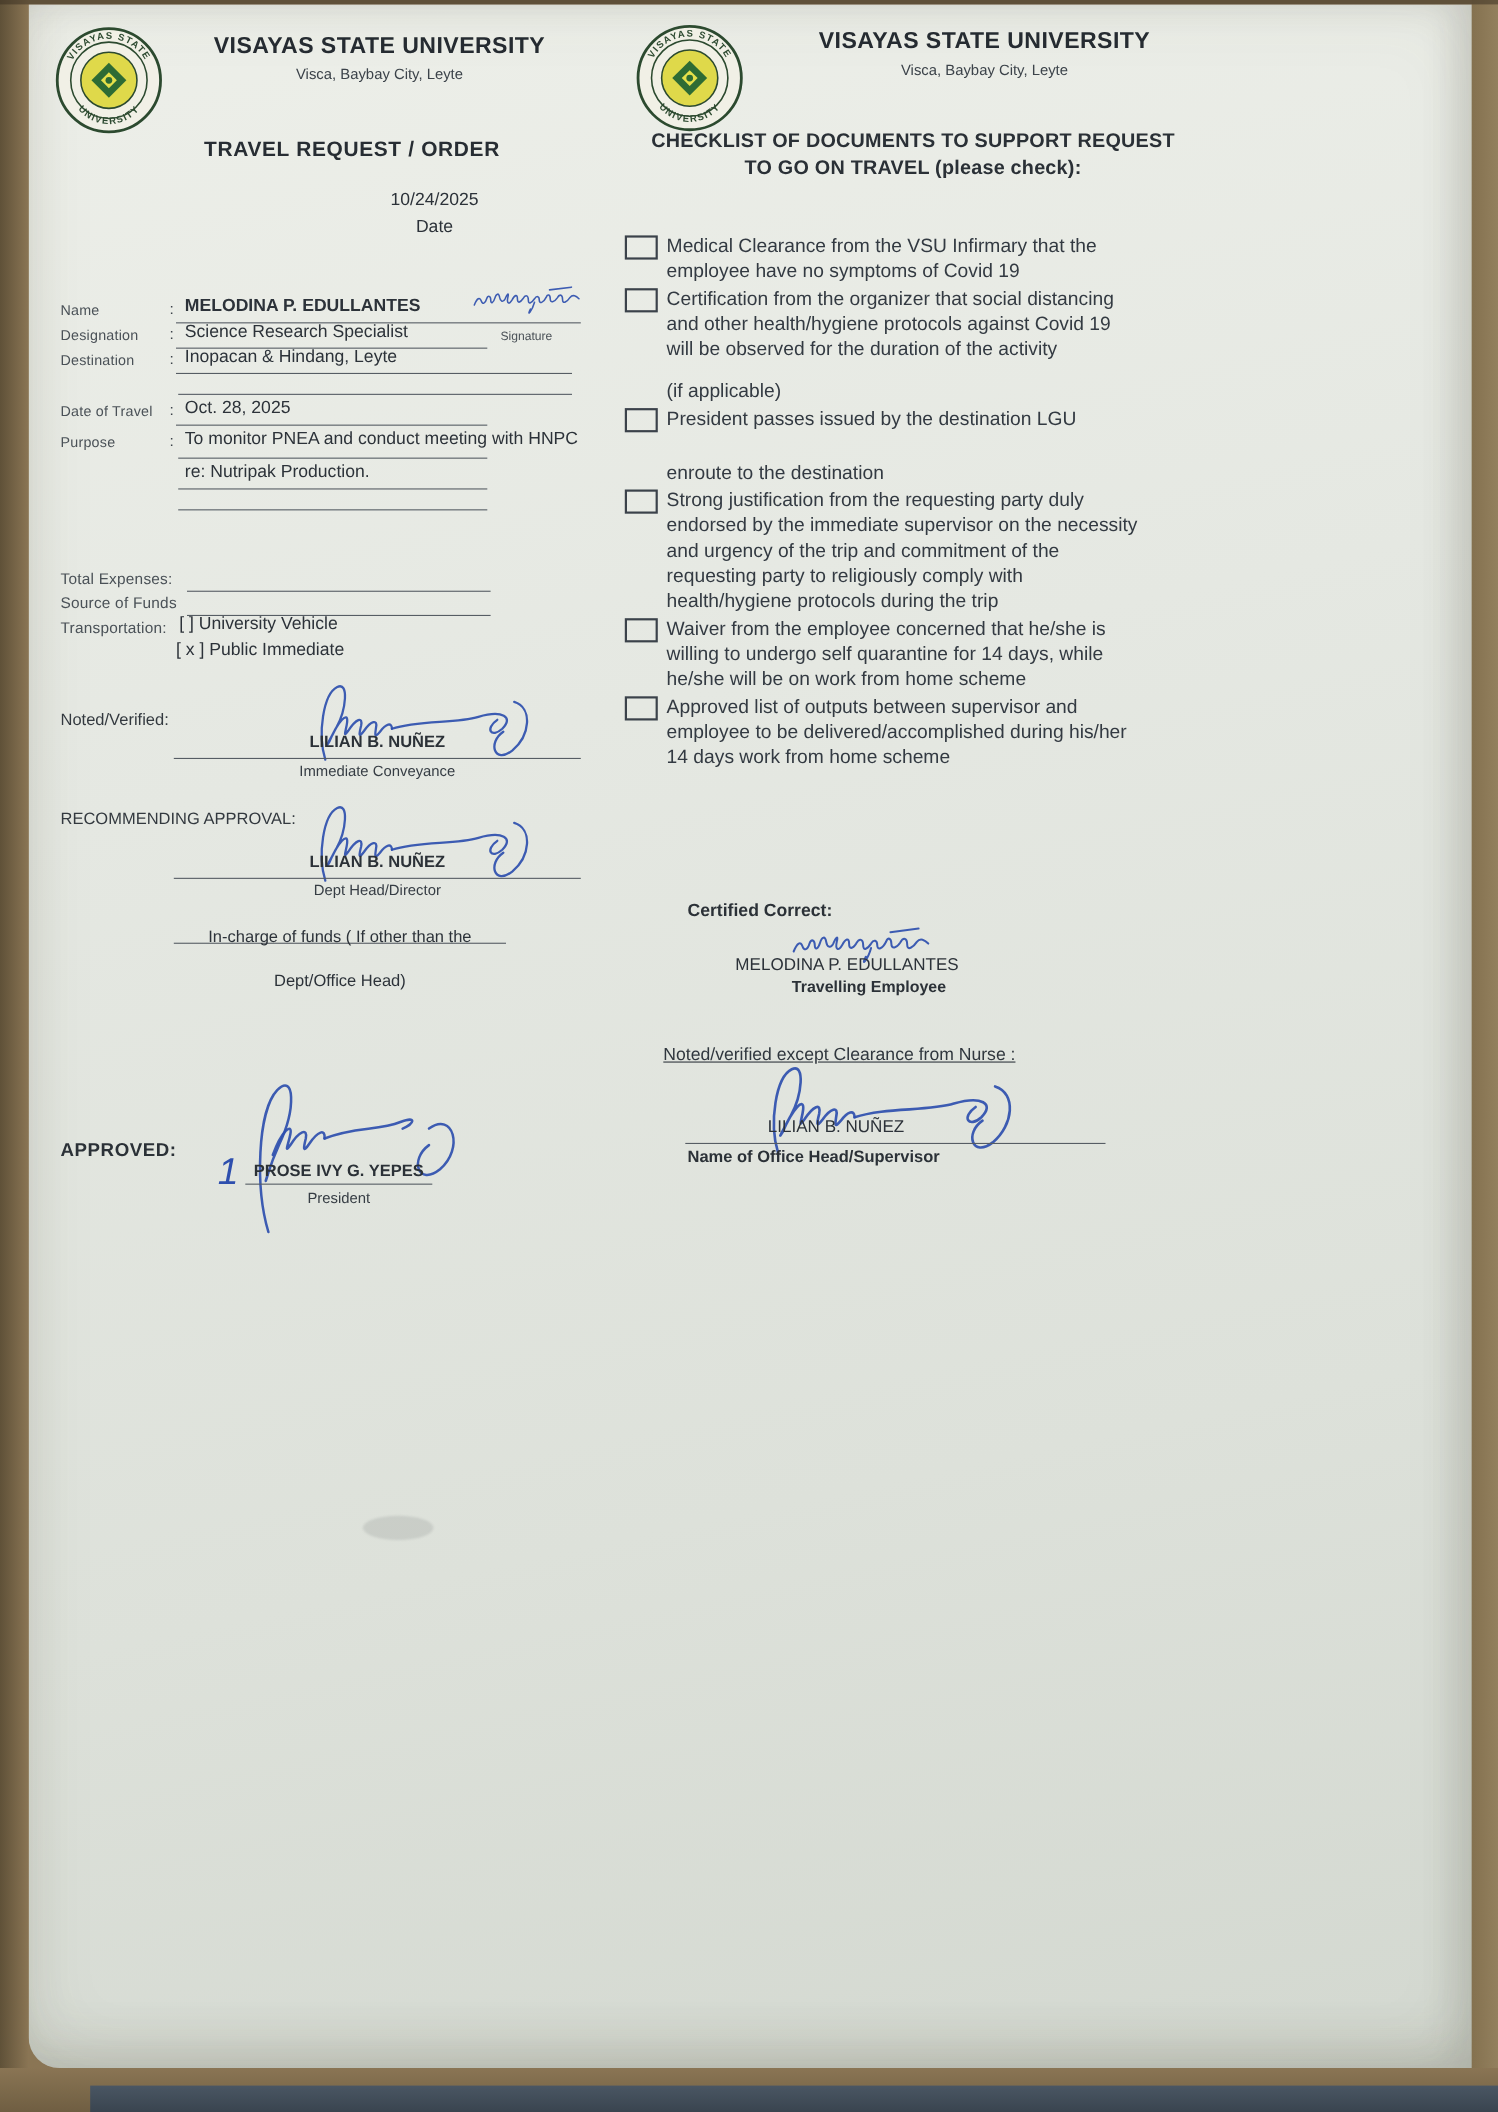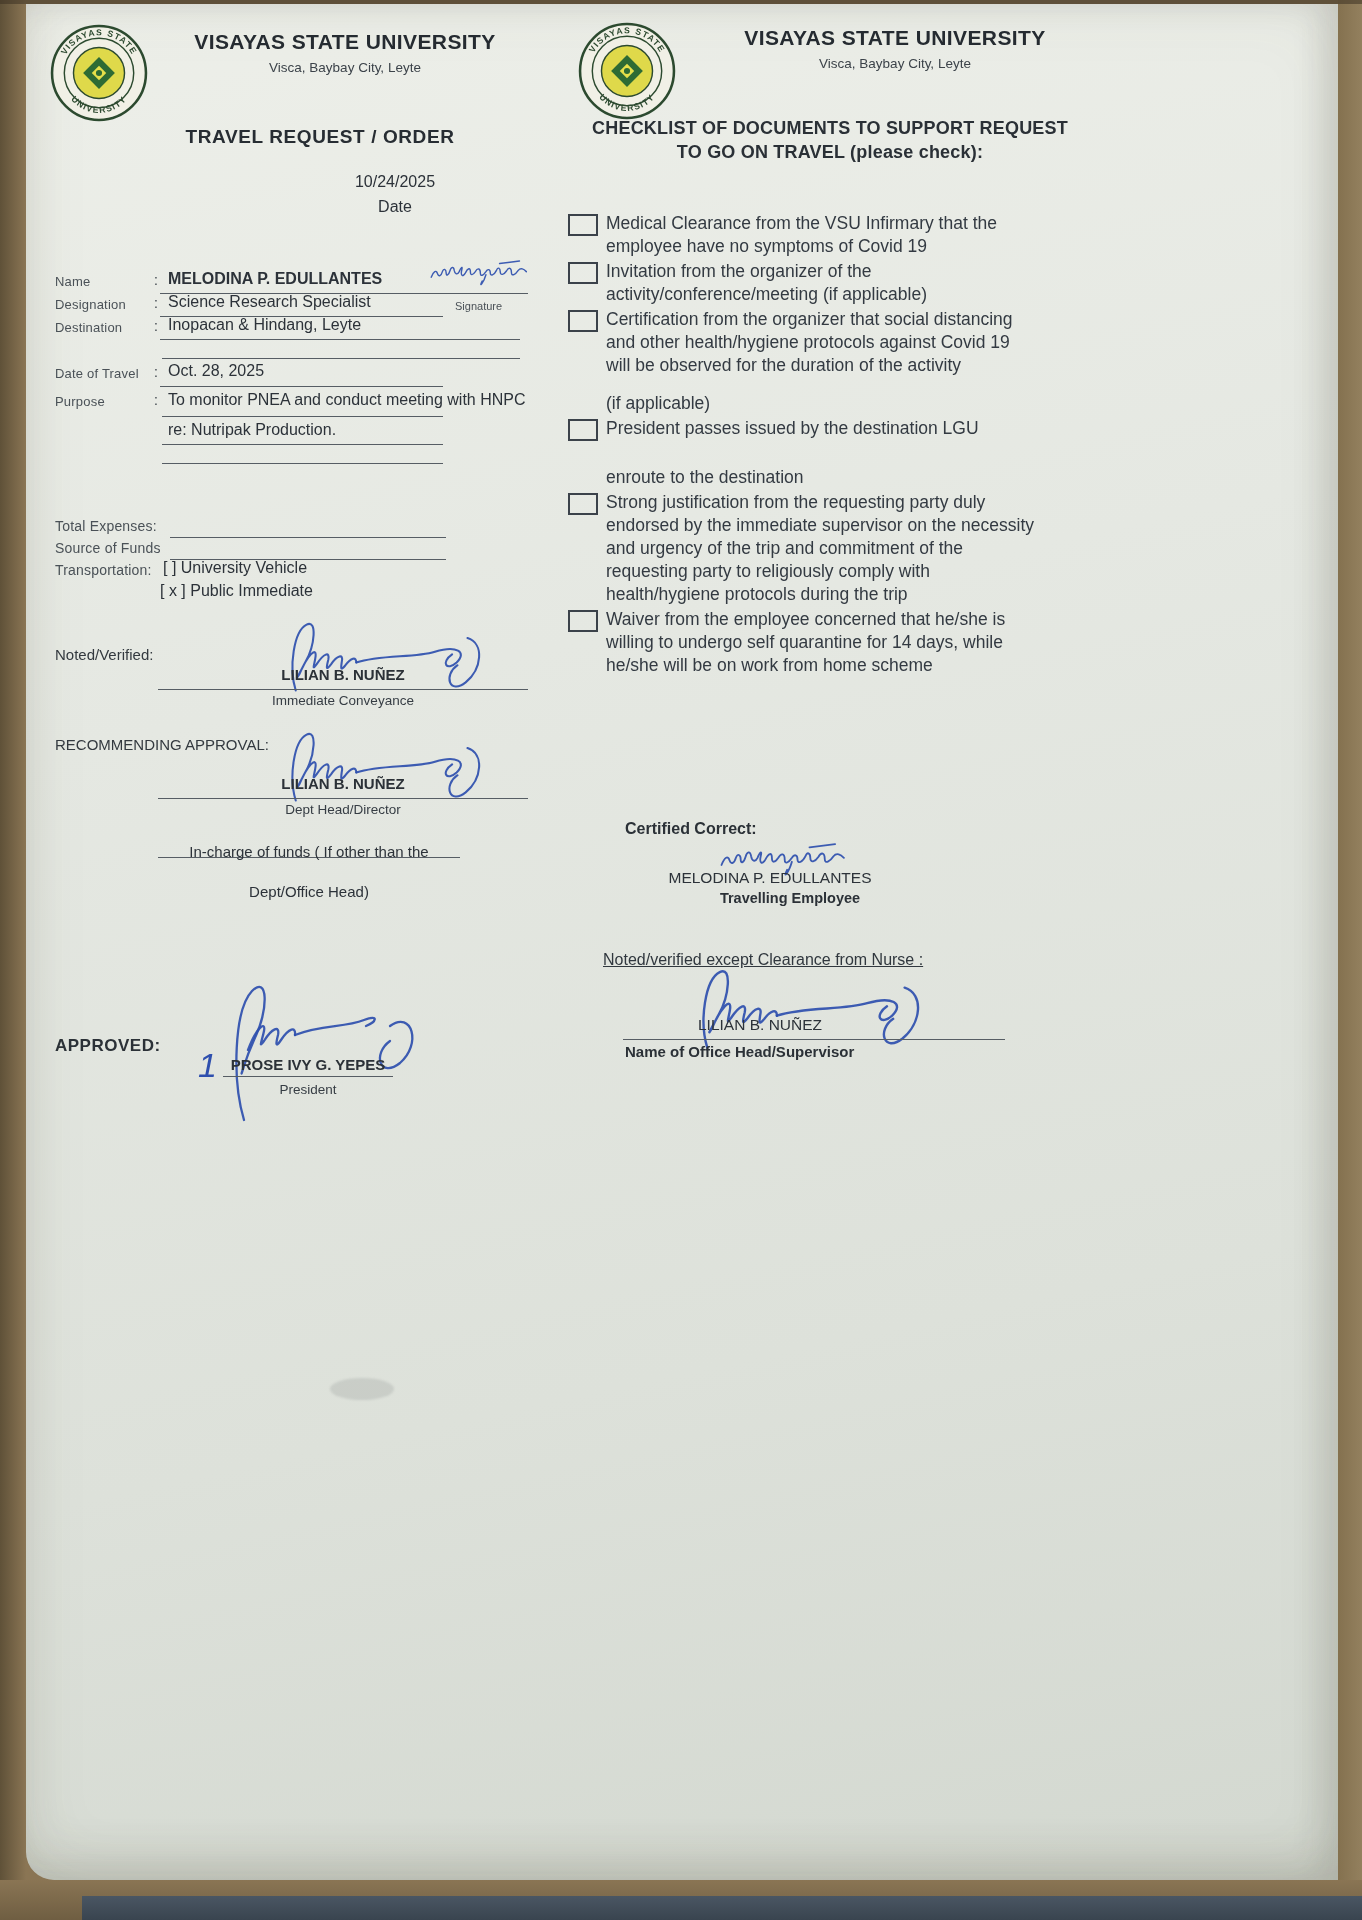--- a/index.html
+++ b/index.html
@@ -184,39 +184,39 @@
   <div class="rtitle" style="left:590px;top:118px;width:480px">CHECKLIST OF DOCUMENTS TO SUPPORT REQUEST</div>
   <div class="rtitle" style="left:590px;top:142px;width:480px">TO GO ON TRAVEL (please check):</div>
 
   <div class="checklist" style="left:568px;top:212px;width:472px">
     <div class="citem">
       <div class="cbox"></div>
       <div class="ctext">Medical Clearance from the VSU Infirmary that the employee have no symptoms of Covid 19</div>
     </div>
     <div class="citem">
       <div class="cbox"></div>
-      <div class="ctext">Invitation from the organizer of the activity/conference/meeting (if applicable)</div>
-    </div>
-    <div class="citem">
-      <div class="cbox"></div>
       <div class="ctext">Certification from the organizer that social distancing and other health/hygiene protocols against Covid 19 will be observed for the duration of the activity</div>
     </div>
     <div class="csuffix gap1">(if applicable)</div>
     <div class="citem">
       <div class="cbox"></div>
       <div class="ctext">President passes issued by the destination LGU</div>
     </div>
     <div class="csuffix gap2">enroute to the destination</div>
     <div class="citem">
       <div class="cbox"></div>
       <div class="ctext">Strong justification from the requesting party duly endorsed by the immediate supervisor on the necessity and urgency of the trip and commitment of the requesting party to religiously comply with health/hygiene protocols during the trip</div>
     </div>
     <div class="citem">
       <div class="cbox"></div>
       <div class="ctext">Waiver from the employee concerned that he/she is willing to undergo self quarantine for 14 days, while he/she will be on work from home scheme</div>
+    </div>
+    <div class="citem">
+      <div class="cbox"></div>
+      <div class="ctext">Approved list of outputs between supervisor and employee to be delivered/accomplished during his/her 14 days work from home scheme</div>
     </div>
   </div>
 
   <div class="boldlbl" style="left:625px;top:820px">Certified Correct:</div>
   <svg class="ink abs" style="left:695px;top:833px" width="185" height="48" viewBox="0 0 185 60">
     <path d="M10,40 C14,30 18,28 20,34 C22,40 26,38 28,31 C30,25 34,27 34,33 C34,39 38,37 40,30 C42,23 46,22 47,29 C48,35 52,37 55,31 C58,24 61,21 59,29 C57,38 61,40 65,33 C69,25 73,24 73,31 C73,38 77,37 81,31 C85,24 89,26 89,33 C89,40 94,37 98,31 C101,26 105,27 105,33 C105,39 111,37 115,29 C117,23 121,25 121,31 C121,38 127,36 131,30 C135,23 139,25 139,32 C139,40 146,35 150,29 C154,24 159,27 163,31"></path>
     <path d="M120,18 L152,14"></path>
     <path d="M98,36 C94,50 86,58 92,46"></path>
   </svg>
   <div class="fvalue center" style="left:615px;top:869px;width:310px;font-size:15.5px">MELODINA P. EDULLANTES</div>

